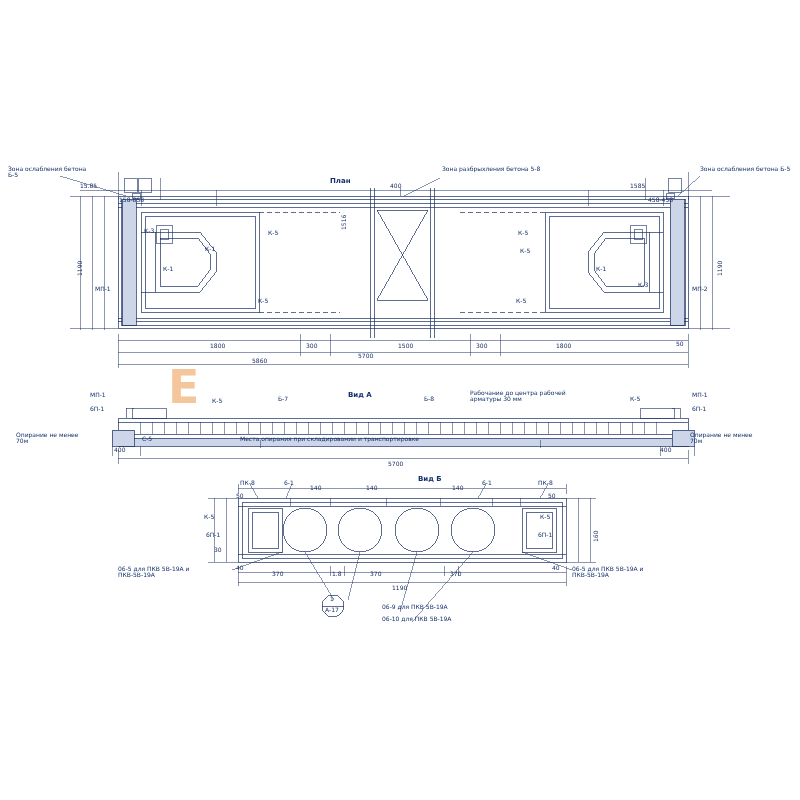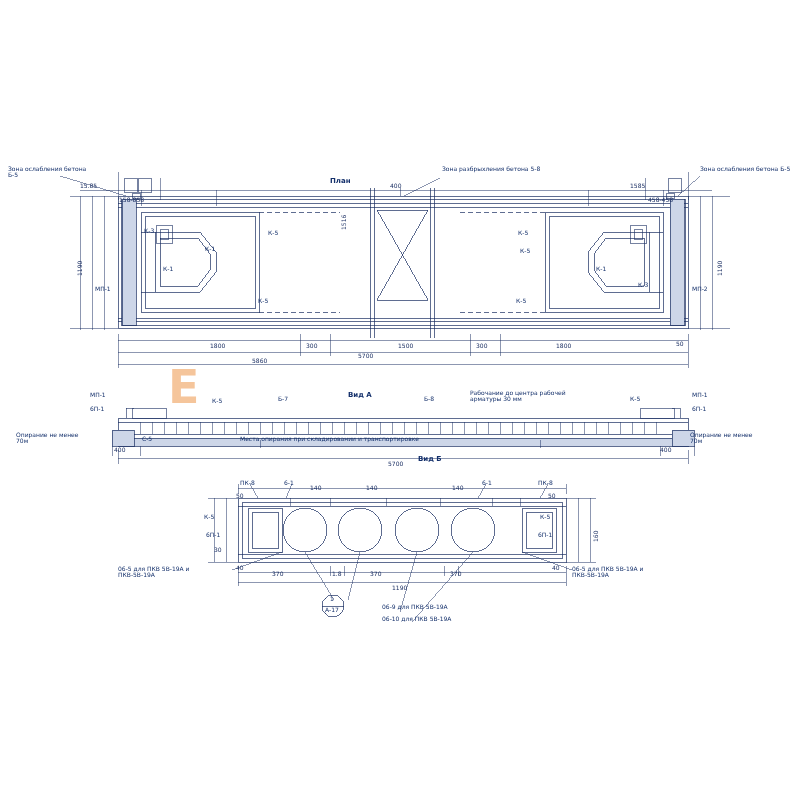--- a/index.html
+++ b/index.html
@@ -368,21 +368,21 @@
   <div class="lbl tiny" style="left:424px;top:396px;">Б-8</div>
   <div class="lbl tiny" style="left:630px;top:396px;">К-5</div>
   <div class="lbl tiny" style="left:142px;top:436px;">С-5</div>
   <div class="lbl tiny" style="left:16px;top:432px;width:70px;white-space:normal;">Опирание не менее 70м</div>
   <div class="lbl tiny" style="left:690px;top:432px;width:74px;white-space:normal;">Опирание не менее 70м</div>
   <div class="lbl tiny" style="left:240px;top:436px;">Места опирания при складировании и транспортировке</div>
   <div class="dim tiny" style="left:388px;top:460px;">5700</div>
   <div class="dim tiny" style="left:114px;top:446px;">400</div>
   <div class="dim tiny" style="left:660px;top:446px;">400</div>
 
-  <div class="lbl sm" style="left:374px;top:456px;font-weight:bold;padding-left:44px;">Вид Б</div>
+  <div class="lbl sm" style="left:374px;top:476px;font-weight:bold;padding-left:44px;">Вид Б</div>
   <div class="lbl tiny" style="left:240px;top:480px;">ПК-8</div>
   <div class="lbl tiny" style="left:284px;top:480px;">6-1</div>
   <div class="lbl tiny" style="left:482px;top:480px;">6-1</div>
   <div class="lbl tiny" style="left:204px;top:514px;">К-5</div>
   <div class="lbl tiny" style="left:540px;top:514px;">К-5</div>
   <div class="lbl tiny" style="left:206px;top:532px;">6П-1</div>
   <div class="lbl tiny" style="left:538px;top:532px;">6П-1</div>
   <div class="lbl tiny" style="left:538px;top:480px;">ПК-8</div>
 
   <div class="dim tiny" style="left:310px;top:484px;">140</div>

